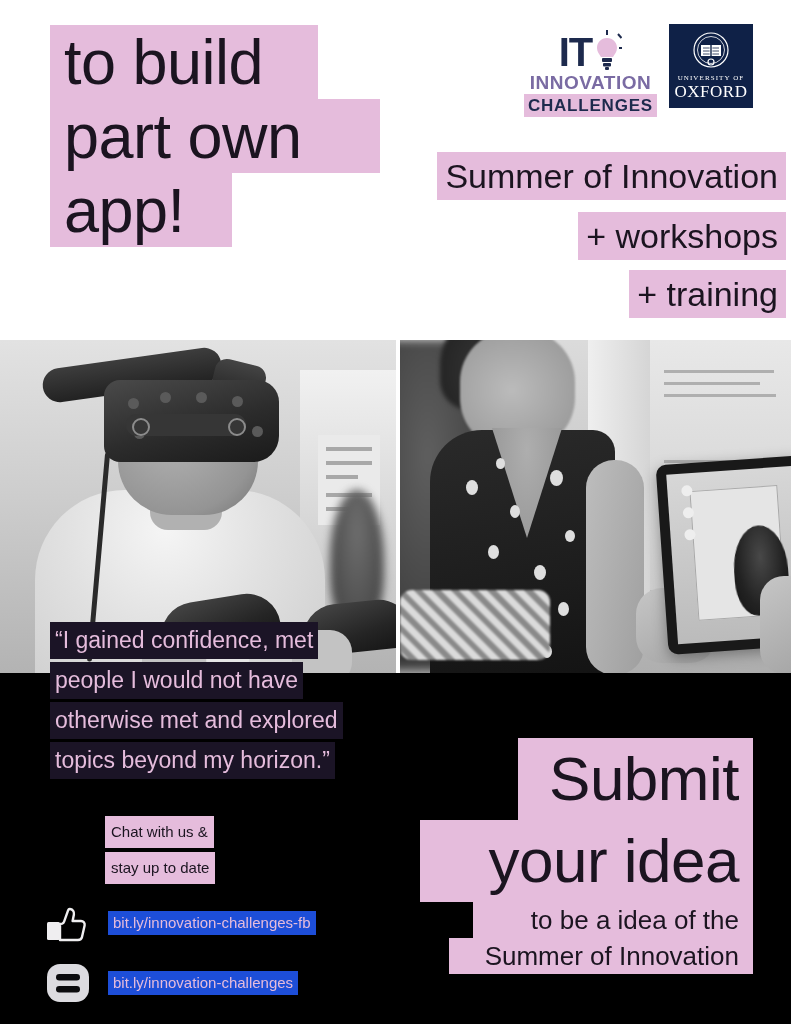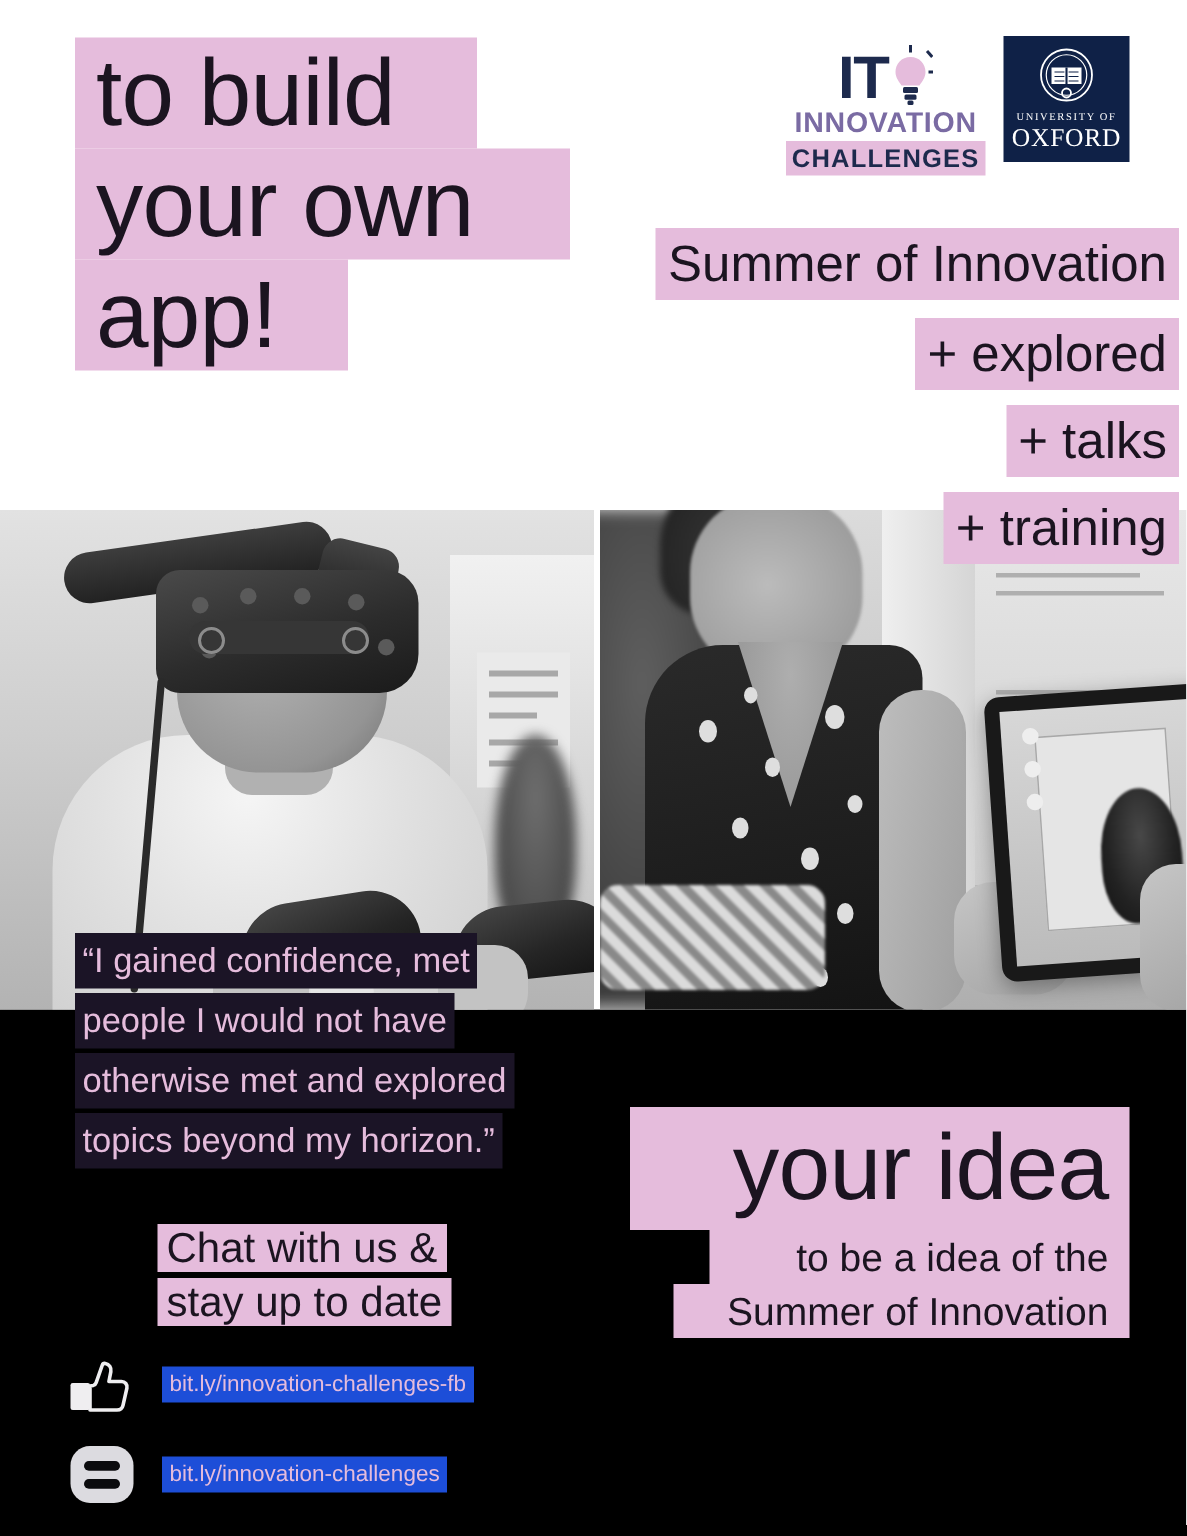--- a/index.html
+++ b/index.html
@@ -365,21 +365,21 @@
   .chat-block {
     position: absolute;
     left: 105px;
     top: 816px;
     z-index: 7;
   }
   .chat-line {
     display: inline-block;
     background: #e5bcdc;
     color: #1b1420;
-    font-size: 28px;
+    font-size: 15px;
     line-height: 32px;
     padding: 0 6px;
     margin-bottom: 4px;
     white-space: nowrap;
   }
   .social-rows {
     position: absolute;
     left: 45px;
     top: 900px;
     z-index: 7;
@@ -518,21 +518,21 @@
         <div class="pr-ui-dot" style="top:12px"></div>
         <div class="pr-ui-dot" style="top:34px"></div>
         <div class="pr-ui-dot" style="top:56px"></div>
       </div>
     </div>
     <div class="pr-hand-b pr-hb2"></div>
   </div>
 
   <div class="headline">
     <span class="headline-line hl-2">to build</span>
-    <span class="headline-line hl-3">your own</span>
+    <span class="headline-line hl-3">part own</span>
     <span class="headline-line hl-4">app!</span>
   </div>
 
   <div class="logo-row">
 
     <div class="itic-logo">
       <div class="itic-top">
         <span class="itic-it">IT</span>
         <span class="itic-bulb">
           <svg width="30" height="42" viewBox="0 0 30 42" xmlns="http://www.w3.org/2000/svg">
@@ -567,22 +567,21 @@
         </svg>
       </span>
       <span class="ox-univ">UNIVERSITY OF</span>
       <span class="ox-name">OXFORD</span>
     </div>
 
   </div>
 
   <div class="summer-list">
     <div><span class="summer-line s0">Summer of Innovation</span></div>
-    <div><span class="summer-line">+ explored</span></div>
-    <div><span class="summer-line">+ talks</span></div>
+    <div><span class="summer-line">+ workshops</span></div>
     <div><span class="summer-line">+ training</span></div>
   </div>
 
   <div class="quote">
     <div><span class="quote-line">“I gained confidence, met</span></div>
     <div><span class="quote-line">people I would not have</span></div>
     <div><span class="quote-line">otherwise met and explored</span></div>
     <div><span class="quote-line">topics beyond my horizon.”</span></div>
   </div>
 
@@ -607,18 +606,19 @@
           <rect x="2" y="4" width="42" height="38" rx="13" fill="#dcdbe0"></rect>
           <rect x="11" y="14" width="24" height="6.5" rx="3.25" fill="#0b0b0e"></rect>
           <rect x="11" y="26" width="24" height="6.5" rx="3.25" fill="#0b0b0e"></rect>
         </svg>
       </span>
       <span class="social-url">bit.ly/innovation-challenges</span>
     </div>
   </div>
 
   <div class="submit-wrap">
+    <span class="submit-line sb-big sb-1">Submit</span>
     <span class="submit-line sb-big sb-2">your idea</span>
     <span class="submit-line sb-small sb-3">to be a idea of the</span>
     <span class="submit-line sb-small sb-4">Summer of Innovation</span>
   </div>
 
 </div>
 
 </body></html>

